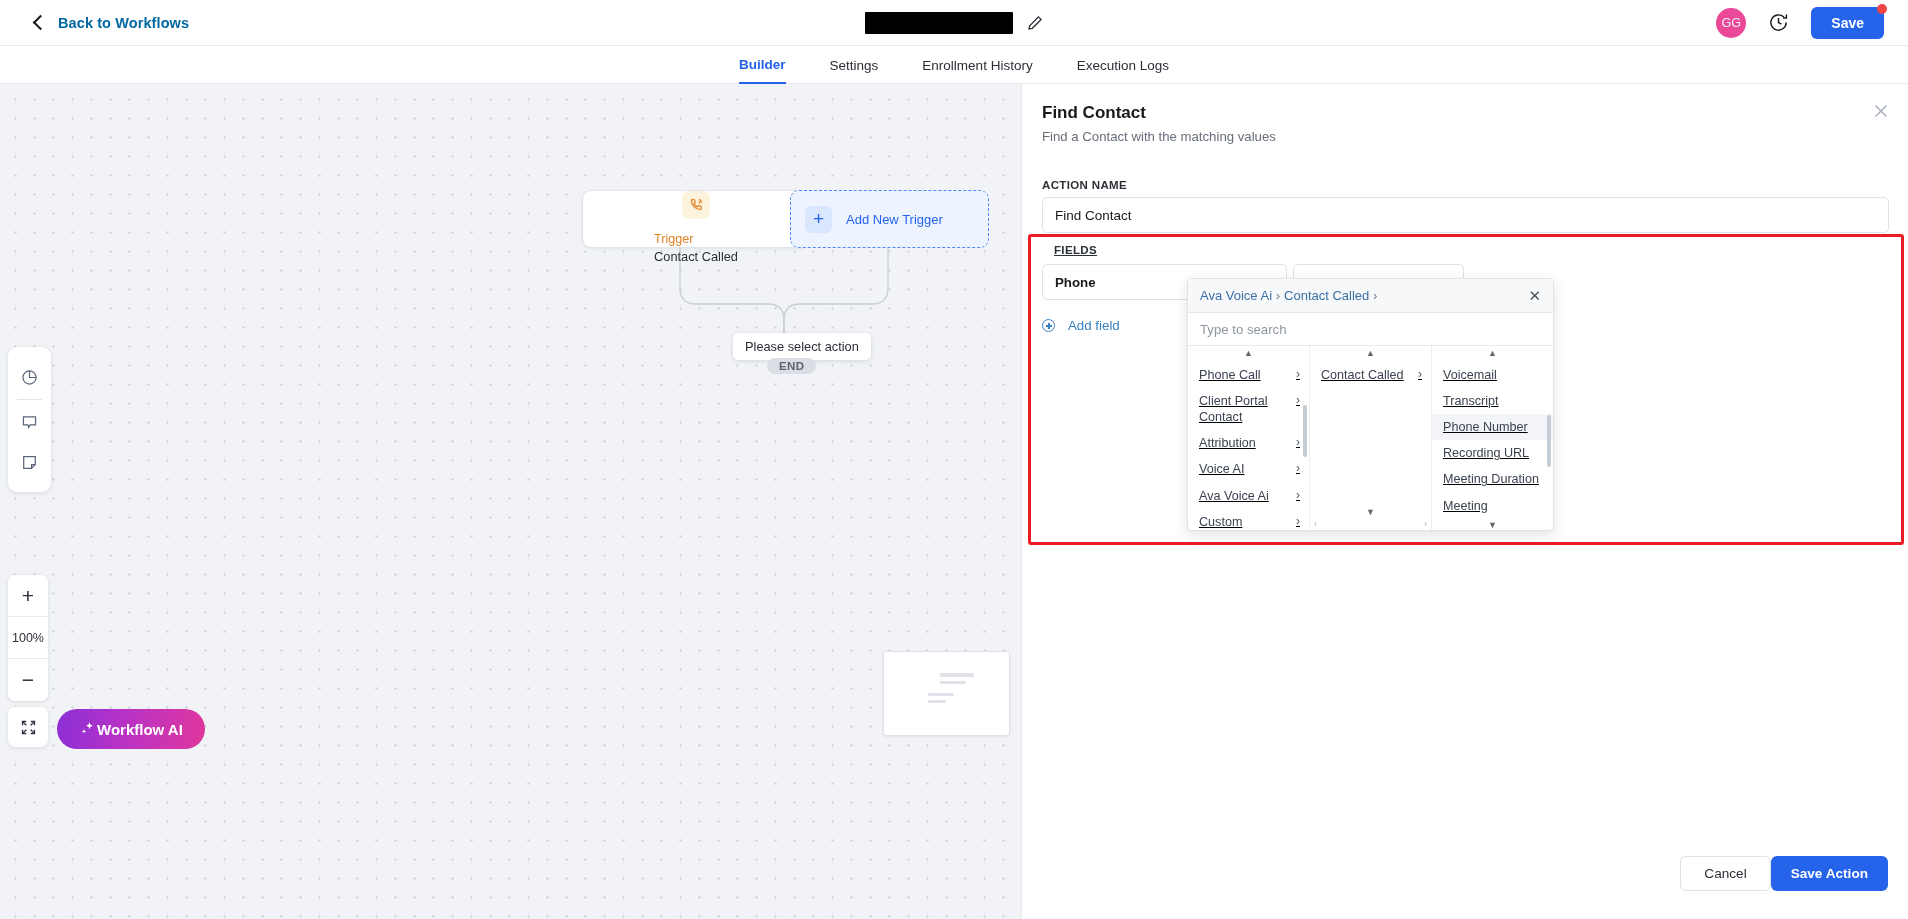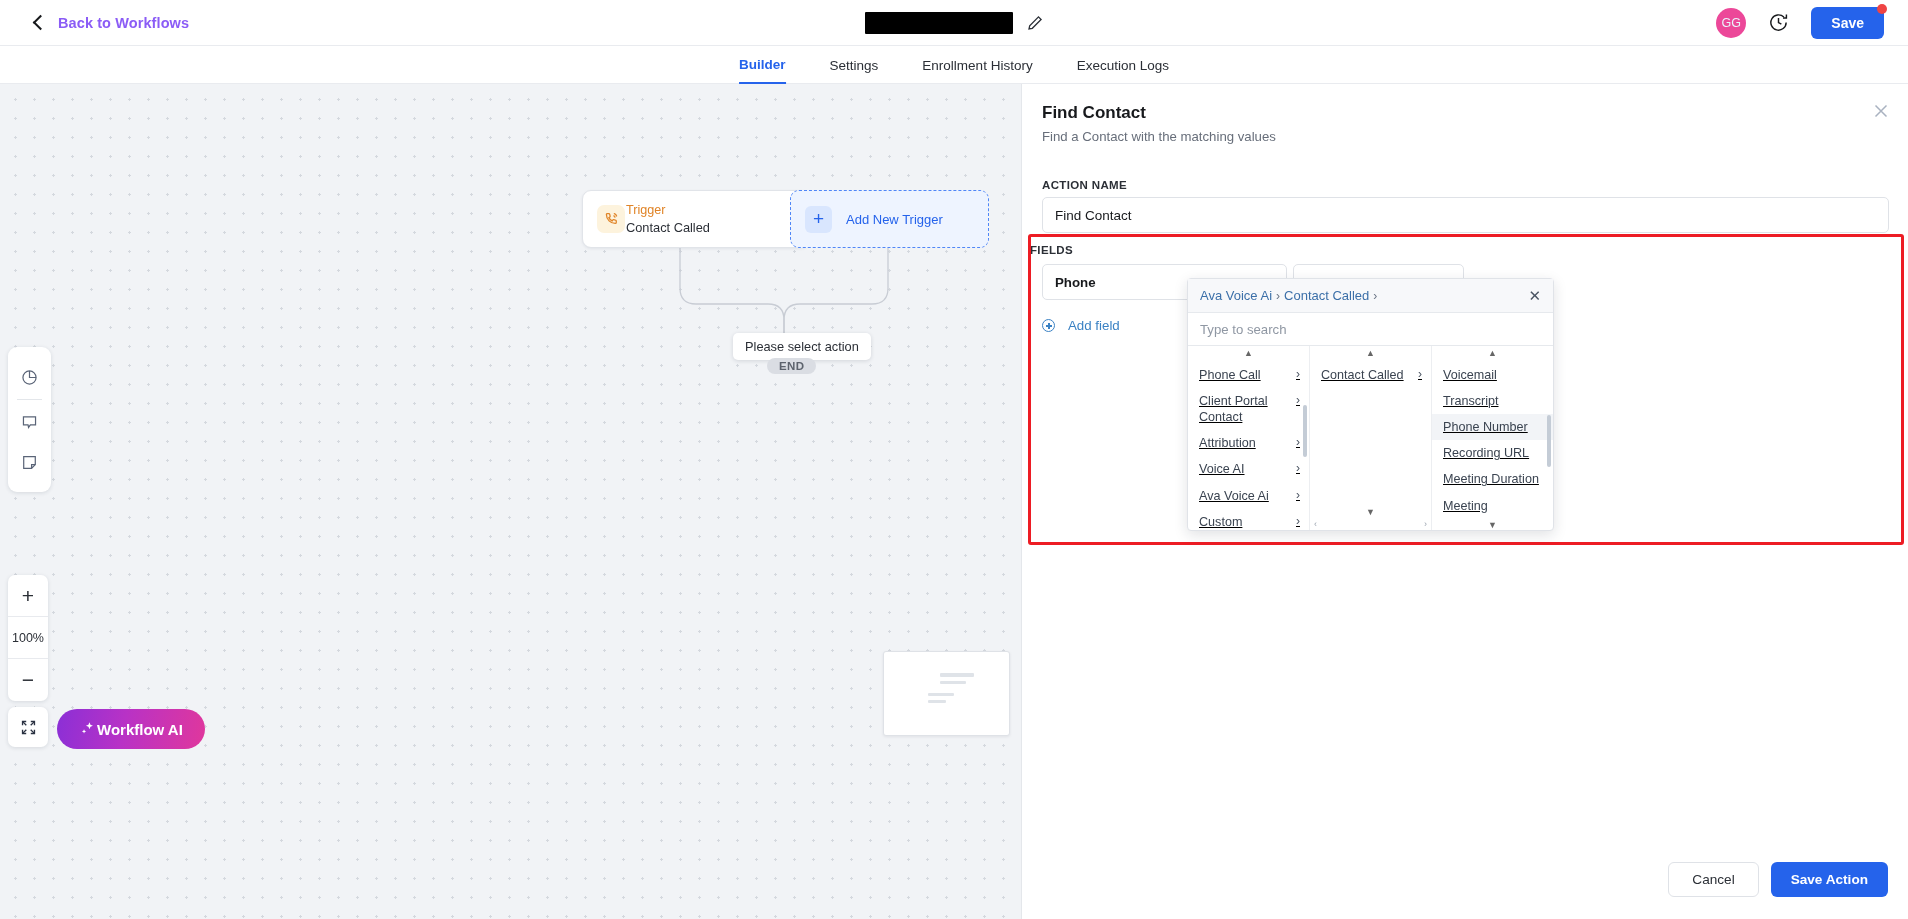--- a/index.html
+++ b/index.html
@@ -20,21 +20,21 @@
     display: flex; align-items: center; gap: 12px;
     margin-left: 32px; cursor: pointer;
   }
   .back-chevron { width: 14px; height: 14px; position: relative; }
   .back-chevron::before {
     content: ""; position: absolute; left: 3px; top: 1px;
     width: 9px; height: 9px;
     border-left: 2.4px solid #17191c; border-bottom: 2.4px solid #17191c;
     transform: rotate(45deg);
   }
-  .back-label { font-size: 14.5px; font-weight: 600; color: #8b5cf6; letter-spacing: .1px; }
+  .back-label { font-size: 14.5px; font-weight: 600; color: #0369a1; letter-spacing: .1px; }
 
   .wf-name-wrap {
     position: absolute; left: 50%; transform: translateX(-50%);
     display: flex; align-items: center; gap: 14px;
   }
   .wf-name-redacted {
     width: 148px; height: 22px; background: #000; border-radius: 1px;
   }
   .pencil-icon { width: 16px; height: 16px; }
 
@@ -139,21 +139,21 @@
     padding: 11px 22px; font-size: 15px; font-weight: 700;
     font-family: inherit; cursor: pointer;
   }
 
   
   .node-trigger {
     position: absolute; left: 582px; top: 106px;
     width: 228px; height: 58px; background: #fff;
     border: 1px solid #e1e4e9; border-radius: 9px;
     box-shadow: 0 1px 3px rgba(20,30,50,.07);
-    display: flex; align-items: center; padding: 0 14px; gap: 1px;
+    display: flex; align-items: center; padding: 0 14px; gap: 12px; flex-direction: column;
   }
   .trig-icon-box {
     width: 28px; height: 28px; border-radius: 7px; background: #fdf3dd;
     display: flex; align-items: center; justify-content: center; flex: none;
   }
   .trig-title { font-size: 12.6px; color: #e08427; font-weight: 500; line-height: 1.35; }
   .trig-sub { font-size: 12.8px; color: #2b2f36; line-height: 1.35; }
 
   .node-add {
     position: absolute; left: 790px; top: 106px;
@@ -200,21 +200,21 @@
   .panel-close {
     position: absolute; right: 18px; top: 18px; width: 18px; height: 18px;
     cursor: pointer; color: #a9b2c0;
   }
 
   .sec-label {
     position: absolute; font-size: 11.5px; font-weight: 700;
     color: #2b2f36; letter-spacing: .35px;
   }
   .action-name-label { left: 20px; top: 95px; }
-  .fields-label { left: 8px; top: 160px; }
+  .fields-label { left: 32px; top: 160px; text-decoration: underline; }
 
   .action-input {
     position: absolute; left: 20px; top: 113px; width: 847px; height: 36px;
     border: 1px solid #dfe2e7; border-radius: 5px;
     padding: 0 12px; font-size: 13.5px; color: #17191c;
     font-family: inherit; background: #fff;
   }
 
   .red-outline {
     position: absolute; left: 6px; top: 150px; width: 876px; height: 311px;
@@ -288,21 +288,21 @@
   .opt .chev { color: #4a5462; flex: none; }
   .scrollthumb {
     position: absolute; width: 4px; border-radius: 2px; background: #c4ccd6;
   }
   .col-hscroll {
     height: 12px; display: flex; align-items: center; justify-content: space-between;
     padding: 0 4px; font-size: 9px; color: #9aa3ae; flex: none;
   }
 
   
-  .panel-footer { position: absolute; right: 20px; bottom: 22px; display: flex; gap: 12px; }
+  .panel-footer { position: absolute; right: 20px; bottom: 28px; display: flex; }
   .cancel-btn {
     background: #fff; border: 1px solid #dfe2e7; border-radius: 6px;
     padding: 9px 23px; font-size: 13.6px; color: #2b2f36;
     font-family: inherit; cursor: pointer;
   }
   .save-action-btn {
     background: #2563eb; border: none; border-radius: 6px;
     padding: 9px 20px; font-size: 13.6px; font-weight: 700; color: #fff;
     font-family: inherit; cursor: pointer;
   }

